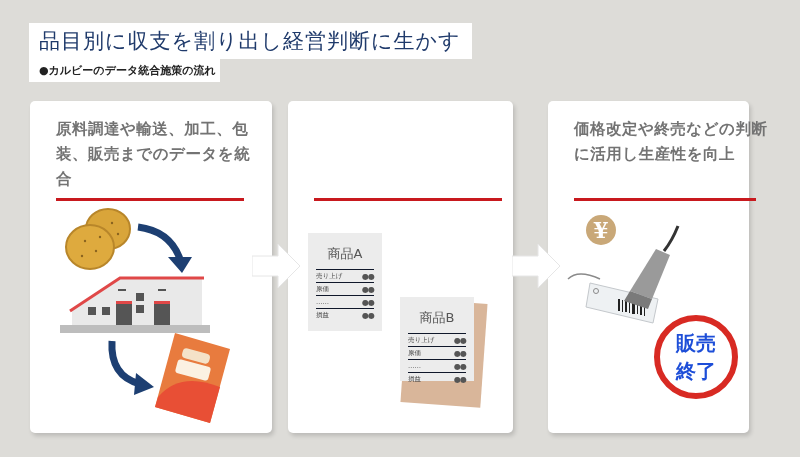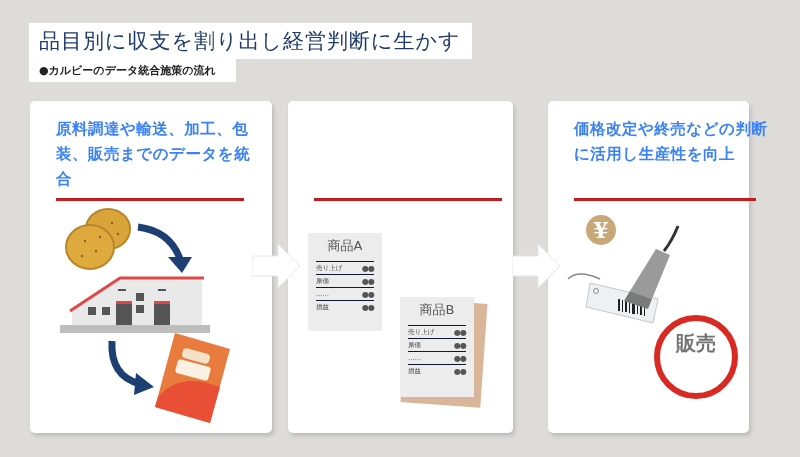--- a/index.html
+++ b/index.html
@@ -1,31 +1,31 @@
 <!DOCTYPE html>
 <html><head>
 <meta charset="utf-8">
 <style>
   html, body { margin:0; padding:0; }
   body { width:800px; height:457px; background:#dddcd8; position:relative; overflow:hidden;
          font-family:"DejaVu Sans", sans-serif; }
   .title-box { position:absolute; left:29px; top:23px; background:#fff; padding:0 12px 0 10px; height:36px;
                display:flex; align-items:center; }
   .title { color:#1f3a6b; font-size:21px; font-weight:normal; letter-spacing:1px; white-space:nowrap; }
-  .sub-box { position:absolute; left:29px; top:59px; background:#fff; height:23px; padding:0 20px 0 10px;
+  .sub-box { position:absolute; left:29px; top:59px; background:#fff; height:23px; padding:0 4px 0 10px;
              display:flex; align-items:center; }
   .sub { font-size:11px; font-weight:bold; color:#222; white-space:nowrap; }
   .card { position:absolute; top:101px; height:332px; background:#fff; border-radius:5px;
           box-shadow: 2px 3px 4px rgba(0,0,0,0.15); }
-  .card-heading { position:absolute; left:26px; top:16px; width:200px; color:#3b82f6; font-size:15.5px;
+  .card-heading { position:absolute; left:26px; top:16px; width:200px; color:#737373; font-size:15.5px;
                   font-weight:bold; line-height:25px; letter-spacing:0.5px; }
   .card-rule { position:absolute; left:26px; top:97px; height:3px; background:#c8191e; }
   .arrow { position:absolute; }
   .doc { position:absolute; background:#ececec; }
-  .doc-title { text-align:center; font-size:13px; color:#555; margin-top:4px; margin-bottom:6px; }
+  .doc-title { text-align:center; font-size:13px; color:#555; margin-top:12px; margin-bottom:6px; }
   .doc-row { display:flex; justify-content:space-between; align-items:center; border-top:1px solid #0f172a;
              margin:0 8px; height:12px; font-size:6.5px; color:#444; }
   .dots { color:#555; font-size:8px; letter-spacing:-1px; }
 </style>
 </head>
 <body>
 
 <div class="title-box">
   <span class="title">品目別に収支を割り出し経営判断に生かす</span>
 </div>
@@ -96,21 +96,21 @@
         <span>……</span>
         <span class="dots">●●</span>
       </div>
     <div class="doc-row">
         <span>損益</span>
         <span class="dots">●●</span>
       </div>
   </div>
 
   <div style="position:absolute; left:116px; top:200px; width:80px; height:104px; background:#d9b69a; transform:rotate(4deg);"></div>
-  <div class="doc" style="left:112px; top:196px; width:74px; height:100px;">
+  <div class="doc" style="left:112px; top:196px; width:74px; height:84px;">
     <div class="doc-title">商品B</div>
     <div class="doc-row">
         <span>売り上げ</span>
         <span class="dots">●●</span>
       </div>
     <div class="doc-row">
         <span>原価</span>
         <span class="dots">●●</span>
       </div>
     <div class="doc-row">
@@ -148,22 +148,23 @@
       </g>
     </g>
     <g>
       <path d="M130 5 Q124 20 116 30" stroke="#333" stroke-width="3" fill="none"></path>
       <polygon points="108,28 122,34 104,78 82,70" fill="#9a9a9a"></polygon>
       <polygon points="82,70 104,78 100,88 76,80" fill="#7a7a7a"></polygon>
     </g>
   </svg>
 
   <div style="position:absolute; left:106px; top:214px; width:72px; height:72px; border:6px solid #d82a23; border-radius:50%;
-              color:#737373; font-weight:bold; font-size:20px; text-align:center; line-height:28px; padding-top:8px; box-sizing:content-box; height:64px;">
+              color:#1d4ed8; font-weight:bold; font-size:20px; text-align:center; line-height:28px; padding-top:8px; box-sizing:content-box; height:64px;">
     <div>販売</div>
+    <div>終了</div>
   </div>
 </div>
 
 <svg class="arrow" style="left:252px; top:244px;" width="52" height="44">
   <polygon points="0,12 26,12 26,0 48,22 26,44 26,32 0,32" fill="#fff" stroke="#e6e6e6" stroke-width="1"></polygon>
 </svg>
 <svg class="arrow" style="left:512px; top:244px;" width="52" height="44">
   <polygon points="0,12 26,12 26,0 48,22 26,44 26,32 0,32" fill="#fff" stroke="#e6e6e6" stroke-width="1"></polygon>
 </svg>
 

